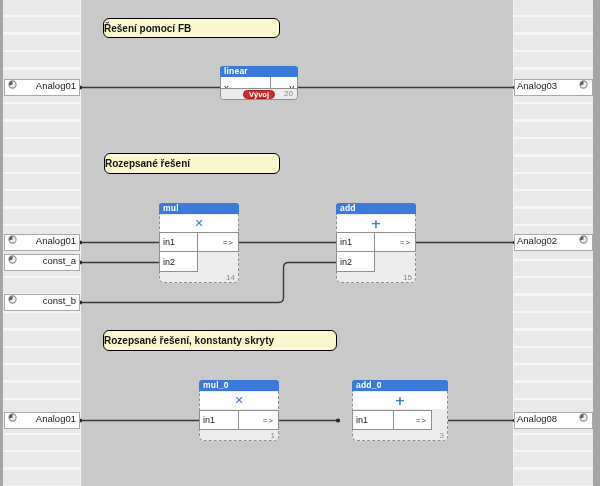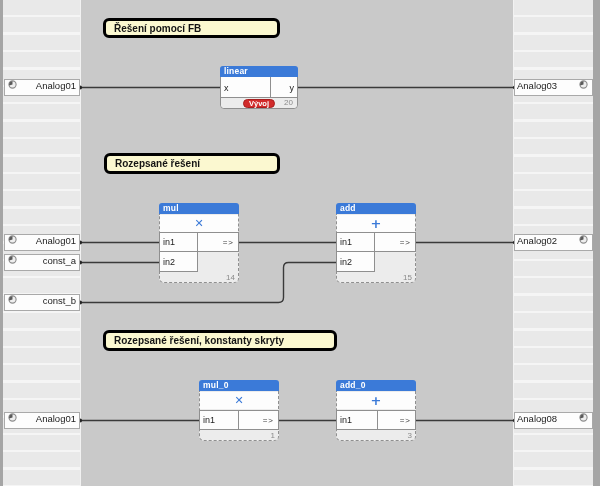--- a/index.html
+++ b/index.html
@@ -14,22 +14,22 @@
   .edge-right{right:0;width:7px;}
   .rail{
     position:absolute;top:0;height:100%;
     background:repeating-linear-gradient(to bottom,#e9e9e9 0 15px,#f5f5f5 15px 17.4px);
   }
   .rail-left{left:3px;width:77px;border-right:1px solid #f2f2f2;}
   .rail-right{right:7px;width:79px;border-left:1px solid #f2f2f2;}
 
   .comment{
     position:absolute;box-sizing:border-box;height:21px;
-    background:#fbf8d0;border:3px solid #000000;border-radius:6px;
-    display:flex;align-items:center;padding-left:8px;
+    background:#fbf8d0;border:1px solid #000000;border-radius:6px;
+    display:flex;align-items:center;
     font-size:10px;font-weight:bold;color:#141414;
   }
 
   .var{
     position:absolute;box-sizing:border-box;height:17px;
     background:#fdfdfd;border:1px solid #a9a9a9;
     display:flex;align-items:flex-start;
     font-size:9.5px;color:#222;
   }
   .var-left{left:4px;width:76px;padding:0 3px 0 3px;}
@@ -195,21 +195,21 @@
     </svg>
   </div>
   <div class="var var-right" style="top:412px;">
     <span class="lbl">Analog08</span>
     <svg class="pin" viewBox="0 0 9 9">
       <circle cx="4.5" cy="4.5" r="3.6" fill="#eeeeee" stroke="#8c8c8c" stroke-width="1.1"></circle>
       <path d="M4.5 1.2 A3.3 3.3 0 0 0 1.3 5.6 L4.5 4.5 Z" fill="#5a5a5a"></path>
     </svg>
   </div>
 
-  <div class="fb fb-solid" style="left:220px;top:66px;width:78px;height:43px;">
+  <div class="fb fb-solid" style="left:220px;top:66px;width:78px;height:34px;">
     <div class="fb-head">linear</div>
     <div class="lin-body">
       <div class="lin-x">x</div>
       <div class="lin-y">y</div>
     </div>
     <div class="lin-foot">
       <div class="badge">Vývoj</div>
       <div class="fb-num">20</div>
     </div>
   </div>
@@ -236,21 +236,21 @@
 
   <div class="fb" style="left:199px;top:380px;width:80px;height:61px;">
     <div class="fb-head">mul_0</div>
     <div class="fb-ext"></div>
     <div class="fb-symbol" style="top:12px;height:17px;line-height:17px;">✕</div>
     <div class="cell cell-in" style="left:0;top:30px;width:40px;height:20px;">in1</div>
     <div class="cell cell-out" style="left:39px;top:30px;width:41px;height:20px;">=&gt;</div>
     <div class="fb-num">1</div>
   </div>
 
-  <div class="fb" style="left:336px;top:380px;width:80px;height:61px;">
+  <div class="fb" style="left:352px;top:380px;width:96px;height:61px;">
     <div class="fb-head">add_0</div>
     <div class="fb-ext"></div>
     <div class="fb-symbol" style="top:12px;height:17px;line-height:17px;font-size:13px;">+</div>
     <div class="cell cell-in" style="left:0;top:30px;width:42px;height:20px;">in1</div>
     <div class="cell cell-out" style="left:41px;top:30px;width:39px;height:20px;">=&gt;</div>
     <div class="fb-num">3</div>
   </div>
 
 </div>
 

